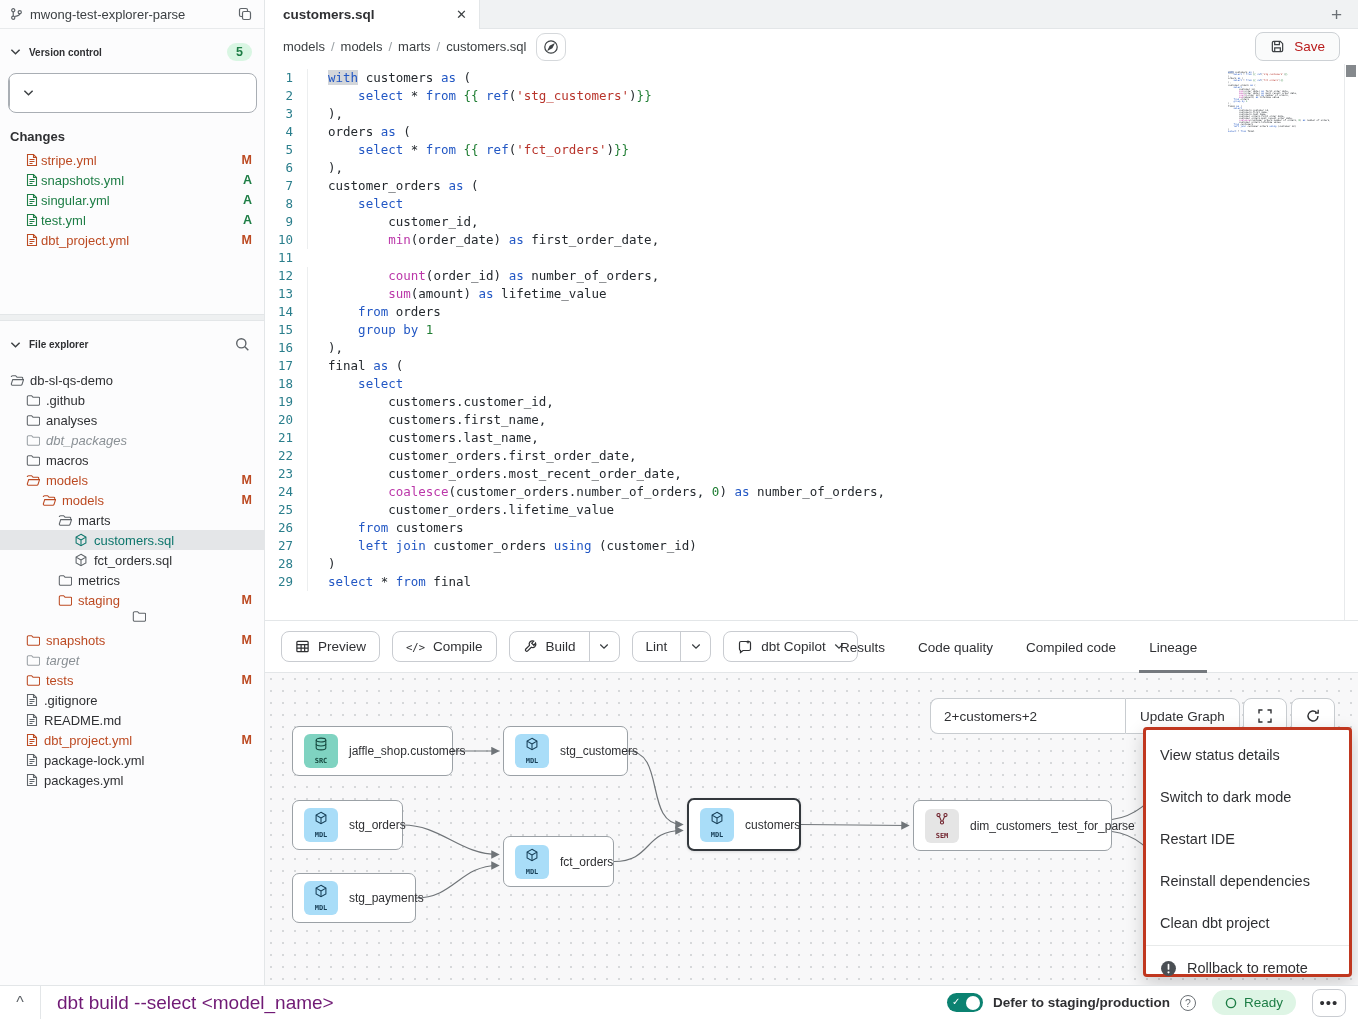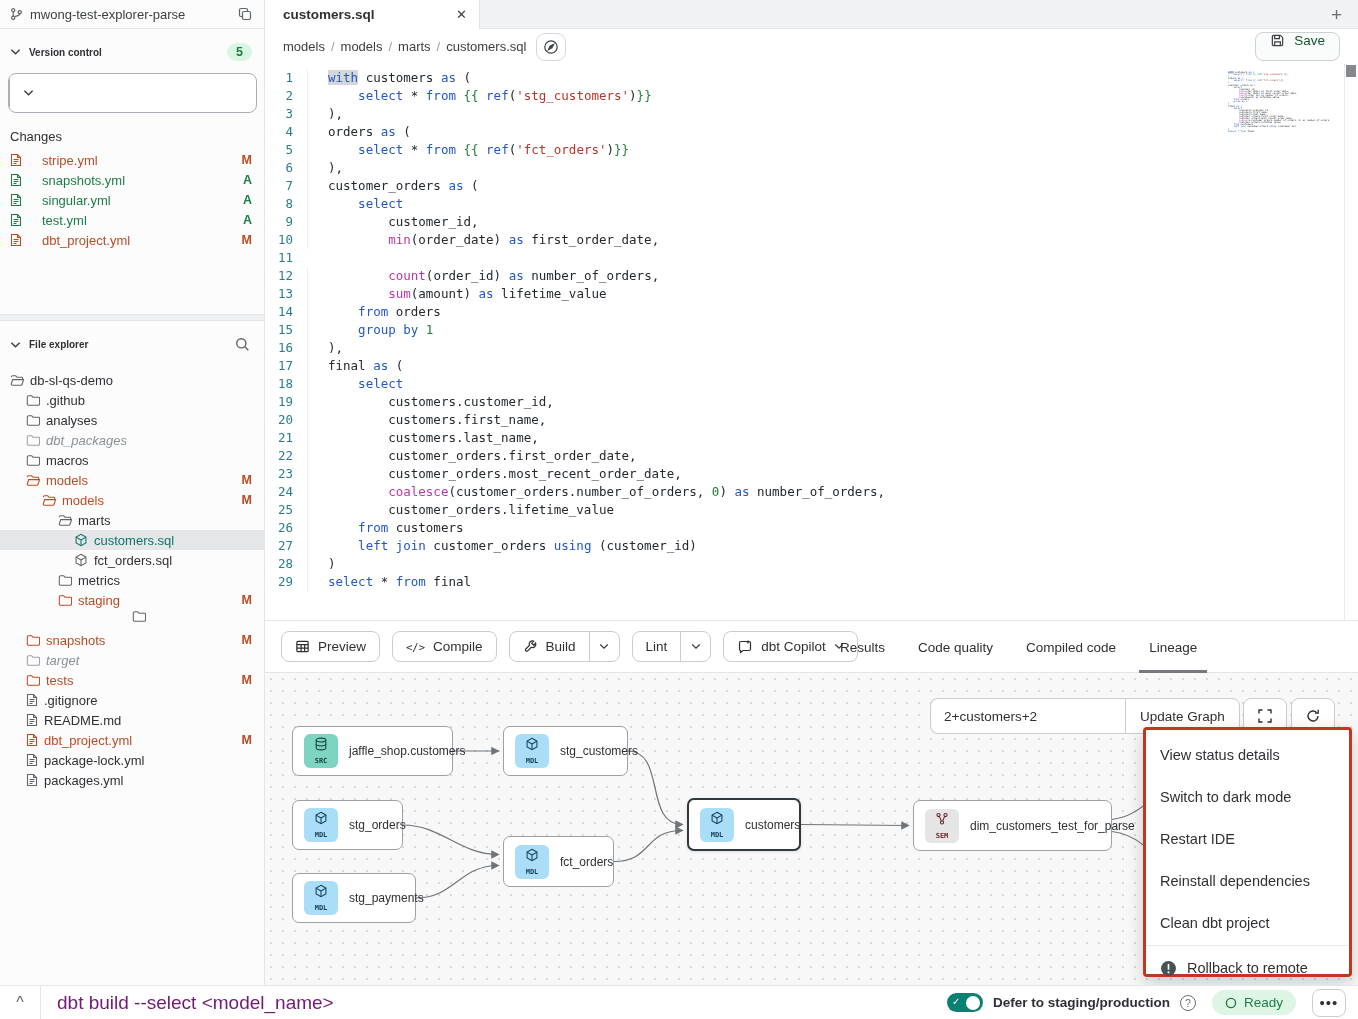--- a/index.html
+++ b/index.html
@@ -11,22 +11,22 @@
   
   .sidebar { position:absolute; left:0; top:0; width:265px; height:985px; background:#fcfcfd; border-right:1px solid #e3e6e8; }
   .branch-row { height:29px; display:flex; align-items:center; padding:0 10px; gap:7px; border-bottom:1px solid #e8eaec; }
   .branch-row .lbl { font-size:13px; color:#3c4043; flex:1; white-space:nowrap; overflow:hidden; }
   .icon-btn { background:none; border:none; cursor:pointer; display:flex; align-items:center; justify-content:center; padding:2px; }
   .sec-header { display:flex; align-items:center; gap:8px; padding:14px 12px 10px 10px; }
   .sec-header .t { font-size:10px; font-weight:700; flex:1; }
   .vc-badge { background:#d9f6e3; color:#1d7d45; font-size:12.5px; font-weight:700; border-radius:11px; padding:2px 9px; }
   .commit-btn { margin:2px 8px 0 8px; width:249px; height:40px; background:#fff; border:1px solid #a9aeb4; border-radius:8px; display:flex; align-items:stretch; overflow:hidden; cursor:pointer; }
   .commit-btn .chev { width:38px; border-left:1px solid #a9aeb4; display:flex; align-items:center; justify-content:center; }
-  .changes-label { font-size:13px; font-weight:400; padding:16px 10px 6px 10px; }
-  .chg-row { display:flex; align-items:center; gap:20px; height:20px; padding:0 12px 0 10px; font-size:13px; cursor:pointer; }
+  .changes-label { font-size:13px; font-weight:700; padding:16px 10px 6px 10px; }
+  .chg-row { display:flex; align-items:center; gap:3px; height:20px; padding:0 12px 0 26px; font-size:13px; cursor:pointer; }
   .chg-row .nm { flex:1; white-space:nowrap; overflow:hidden; }
   .chg-row .st { font-weight:700; font-size:12.5px; }
   .c-M { color:#bc4a22; } .c-A { color:#1d7d45; }
   .side-gap { height:7px; background:#eef0f1; border-top:1px solid #e3e6e8; border-bottom:1px solid #e3e6e8; margin-top:64px; }
 
   .tree { padding-top:6px; }
   .tree-row { display:flex; align-items:center; gap:6px; height:20px; font-size:13px; padding-right:12px; cursor:pointer; white-space:nowrap; }
   .tree-row .nm { flex:1; overflow:hidden; }
   .tree-row.muted .nm { font-style:italic; color:#8a9095; }
   .tree-row.mod .nm { color:#bc4a22; }
@@ -39,21 +39,21 @@
   .tabstrip { position:absolute; left:0; top:0; right:0; height:29px; background:#f0f2f3; border-bottom:1px solid #e3e6e8; }
   .tab-active { position:absolute; left:0; top:0; width:215px; height:29px; background:#fff; border-right:1px solid #e3e6e8; display:flex; align-items:center; padding:0 12px 0 18px; gap:8px; cursor:pointer; }
   .tab-active .t { font-size:13.5px; font-weight:700; flex:1; }
   .tab-close { font-size:13px; color:#3c4043; cursor:pointer; }
   .tab-plus { position:absolute; right:16px; top:0; height:29px; display:flex; align-items:center; font-size:19px; color:#6b7075; cursor:pointer; }
 
   .crumb-bar { position:absolute; left:0; top:29px; right:0; height:35px; background:#fff; display:flex; align-items:center; padding:0 18px; }
   .crumbs { font-size:13px; color:#3c4043; display:flex; gap:6px; align-items:center; }
   .crumbs .sep { color:#9aa0a5; }
   .compass-btn { margin-left:10px; width:30px; height:28px; border:1px solid #d5d8db; border-radius:9px; background:#fff; display:flex; align-items:center; justify-content:center; cursor:pointer; }
-  .save-btn { margin-left:auto; height:29px; border:1px solid #cdd1d5; background:#fafbfb; border-radius:8px; display:flex; align-items:flex-start; gap:9px; padding:0 14px; font-size:13.5px; color:#14532d; cursor:pointer; }
+  .save-btn { margin-left:auto; height:29px; border:1px solid #cdd1d5; background:#fafbfb; border-radius:8px; display:flex; align-items:center; gap:9px; padding:0 14px; font-size:13.5px; color:#b91c1c; cursor:pointer; }
 
   
   .editor { position:absolute; left:0; top:64px; right:0; height:556px; background:#fff; font-family:"DejaVu Sans Mono", monospace; }
   .code-lines { padding-top:5px; }
   .cl { display:flex; height:18px; line-height:18px; font-size:12.5px; }
   .cl .ln { width:42px; text-align:right; padding-right:14px; color:#2a7e8c; flex:none; }
   .cl .ct { white-space:pre; border-left:1px solid #eceeef; padding-left:20px; }
   .tk-k { color:#2257c4; } .tk-f { color:#bb37a9; } .tk-s { color:#b8342b; }
   .tk-b { color:#1e7d32; } .tk-n { color:#1e7d32; } .tk-p { color:#24292e; }
   .hl { background:#d3d6da; }

